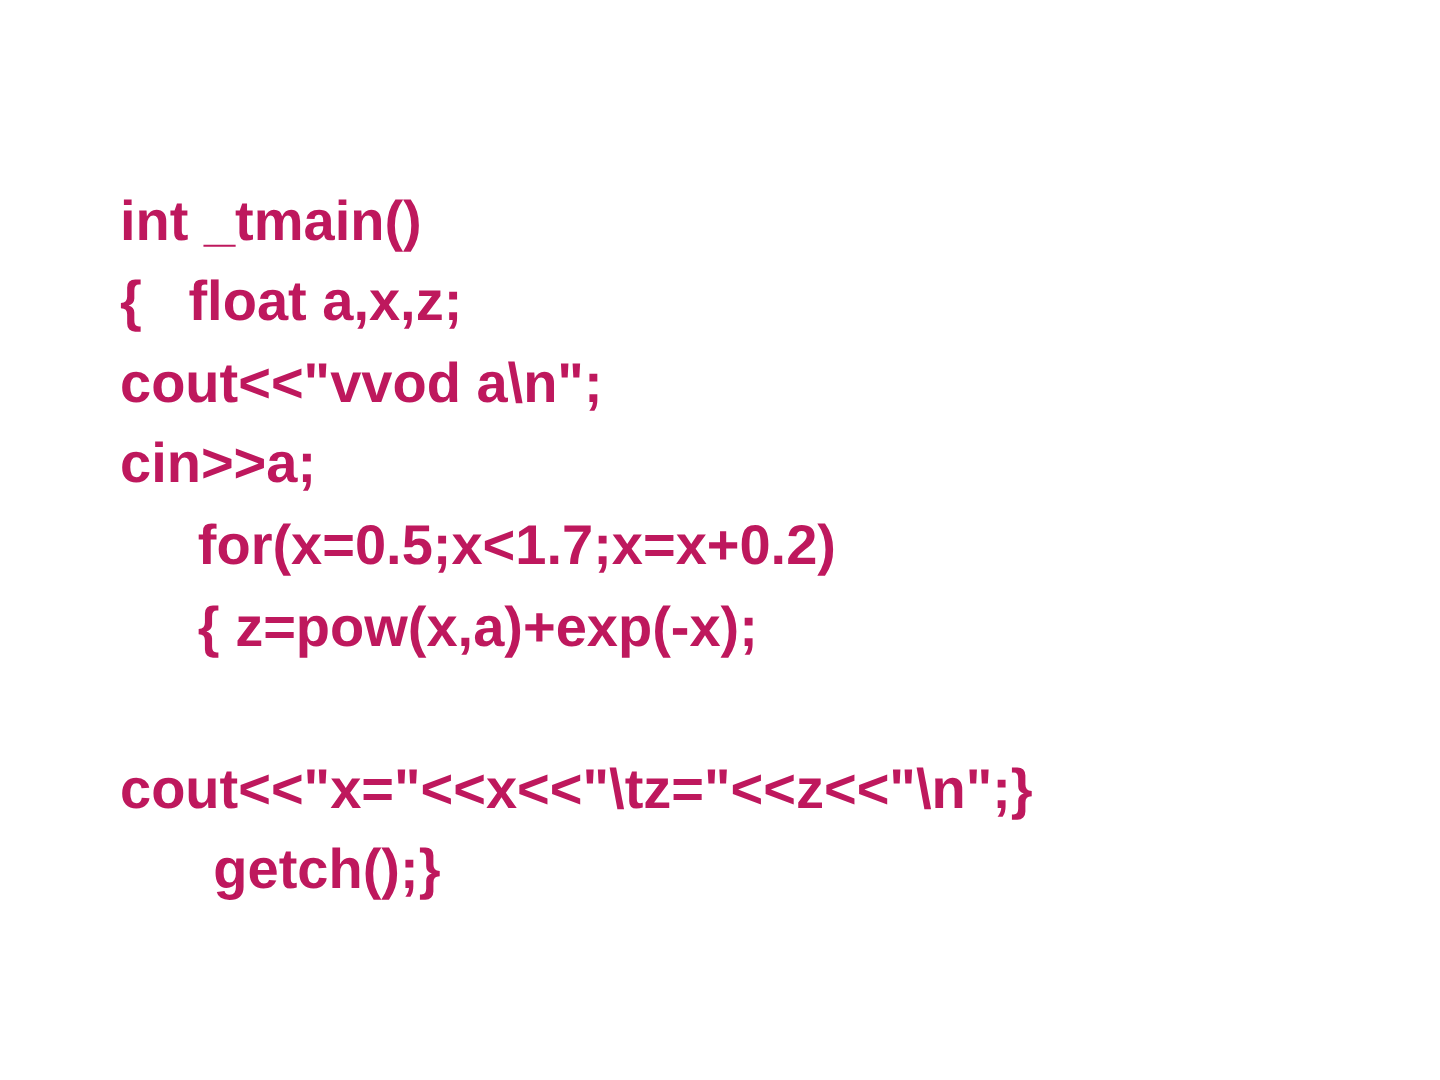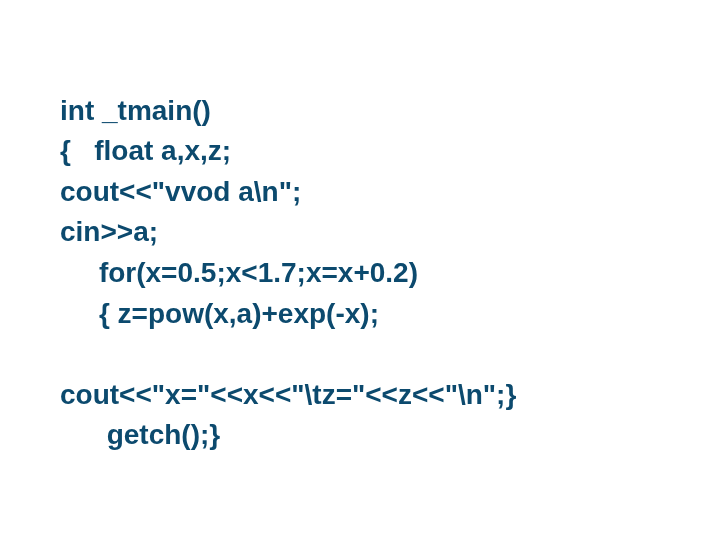--- a/index.html
+++ b/index.html
@@ -7,21 +7,21 @@
     padding: 0;
     width: 720px;
     height: 540px;
     background: #ffffff;
     font-family: Arial, Helvetica, sans-serif;
   }
   .code-block {
     padding: 50px 0 0 60px;
     font-size: 28px;
     font-weight: bold;
-    color: #0c4a6e;
+    color: #be185d;
     line-height: 1.45;
     white-space: pre;
   }
 </style>
 </head>
 <body>
 
 <div class="code-block">
 <span>int _tmain()</span>
 <span>{   float a,x,z;</span>

